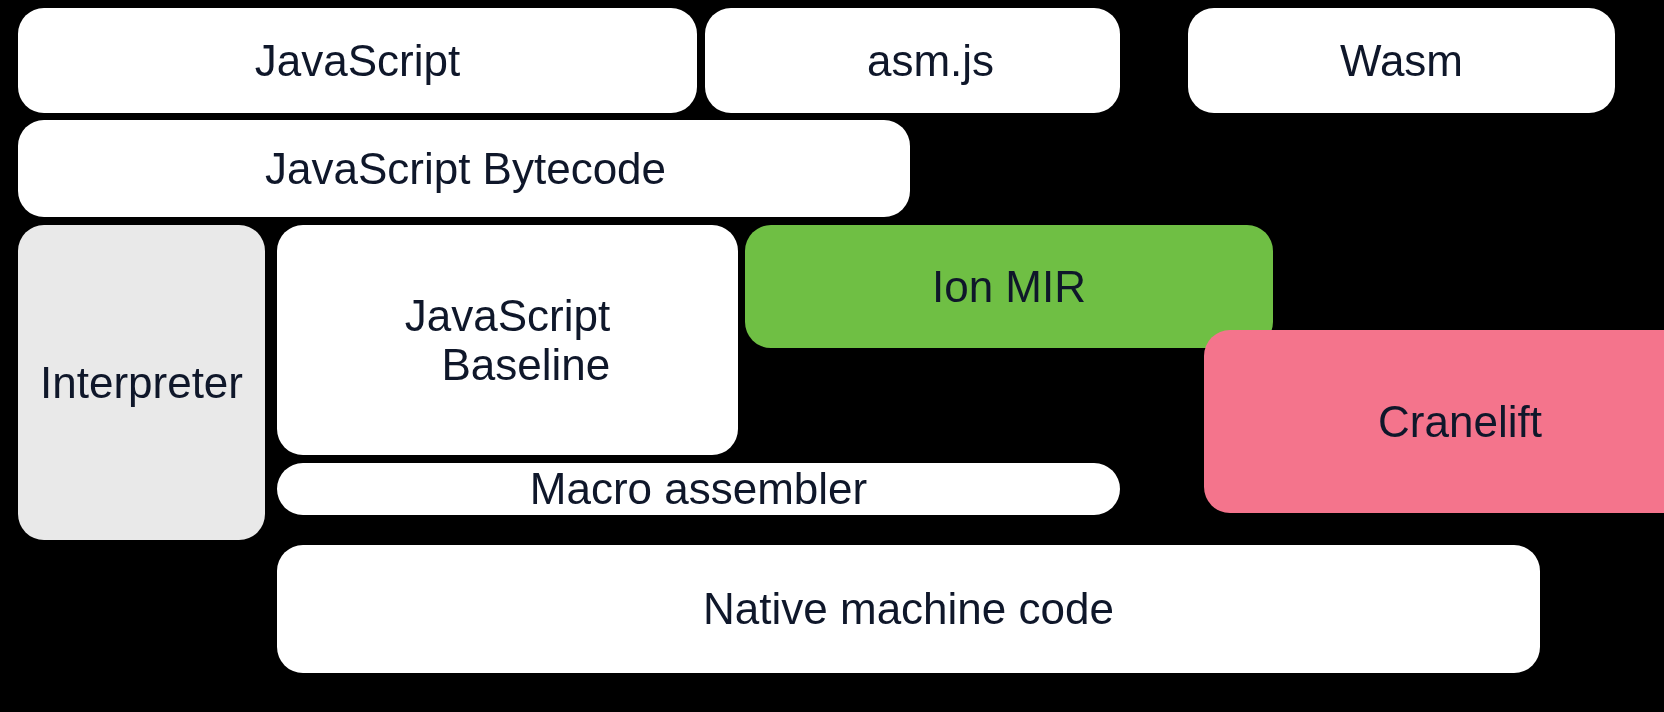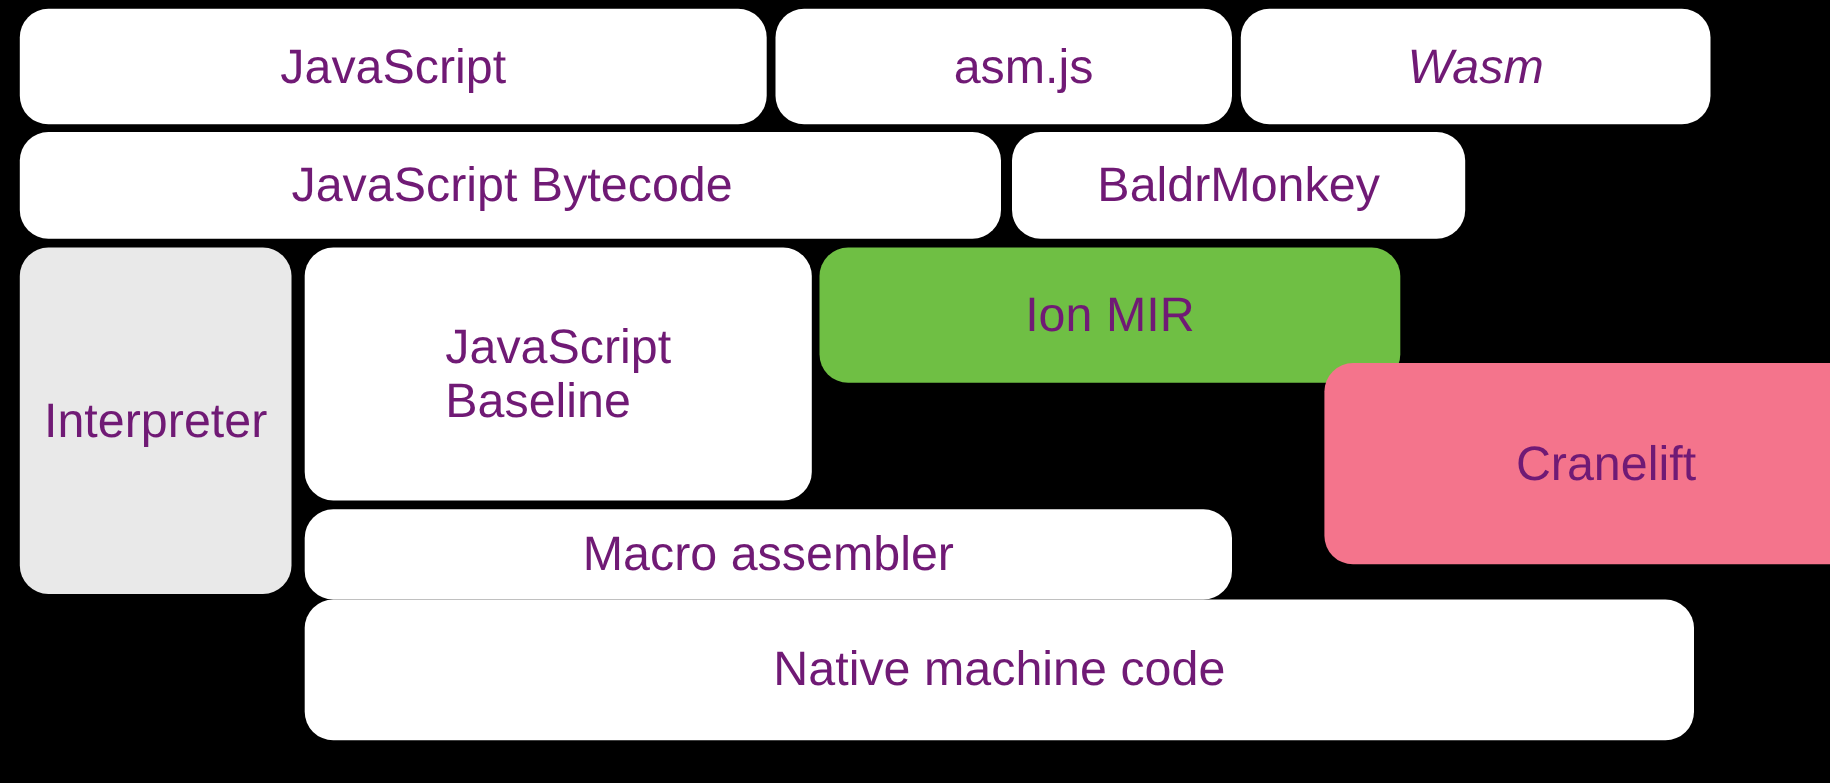--- a/index.html
+++ b/index.html
@@ -18,67 +18,66 @@
     width: 1664px;
     height: 712px;
     background: #000000;
   }
   .node {
     position: absolute;
     box-sizing: border-box;
     display: flex;
     align-items: center;
     justify-content: center;
-    text-align: left;
+    text-align: right;
     border-radius: 26px;
-    color: #701a75;
+    color: #0f172a;
     font-size: 44px;
     font-weight: 400;
     line-height: 1.12;
     letter-spacing: 0px;
     white-space: pre-line;
     padding: 2px 10px;
     user-select: none;
   }
   .fill-white { background: #ffffff; }
   .fill-gray  { background: #e9e9e9; }
   .fill-green { background: #6fbf44; }
   .fill-pink  { background: #f4748c; }
 
   
   #n-javascript      { left: 18px;   top: 8px;   width: 679px; height: 105px; }
   #n-asmjs           { left: 705px;  top: 8px;   width: 415px; height: 105px; padding-left: 46px; }
-  #n-wasm            { left: 1128px; top: 8px;   width: 427px; height: 105px; font-style: italic; }
+  #n-wasm            { left: 1188px; top: 8px;   width: 427px; height: 105px; }
   
   #n-js-bytecode     { left: 18px;   top: 120px; width: 892px; height: 97px; padding-left: 13px; }
   #n-baldrmonkey     { left: 920px;  top: 120px; width: 412px; height: 97px; }
   
   #n-interpreter     { left: 18px;   top: 225px; width: 247px; height: 315px; }
   #n-js-baseline     { left: 277px;  top: 225px; width: 461px; height: 230px; }
   #n-ion-mir         { left: 745px;  top: 225px; width: 528px; height: 123px; }
   #n-ion-lir         { left: 745px;  top: 353px; width: 447px; height: 102px; }
-  #n-macro-assembler { left: 277px;  top: 463px; width: 843px; height: 82px; }
+  #n-macro-assembler { left: 277px;  top: 463px; width: 843px; height: 52px; }
   #n-cranelift       { left: 1204px; top: 330px; width: 512px; height: 183px; }
   
   #n-native-code     { left: 277px;  top: 545px; width: 1263px; height: 128px; }
 </style>
 </head>
 <body>
 
 <div id="stage">
 
   <div class="node fill-white" id="n-javascript">JavaScript</div>
 
   <div class="node fill-white" id="n-asmjs">asm.js</div>
 
   <div class="node fill-white" id="n-wasm">Wasm</div>
 
   <div class="node fill-white" id="n-js-bytecode">JavaScript Bytecode</div>
 
-  <div class="node fill-white" id="n-baldrmonkey">BaldrMonkey</div>
 
   <div class="node fill-gray" id="n-interpreter">Interpreter</div>
 
   <div class="node fill-white" id="n-js-baseline">JavaScript
 Baseline</div>
 
   <div class="node fill-green" id="n-ion-mir">Ion MIR</div>
 
 
   <div class="node fill-white" id="n-macro-assembler">Macro assembler</div>

